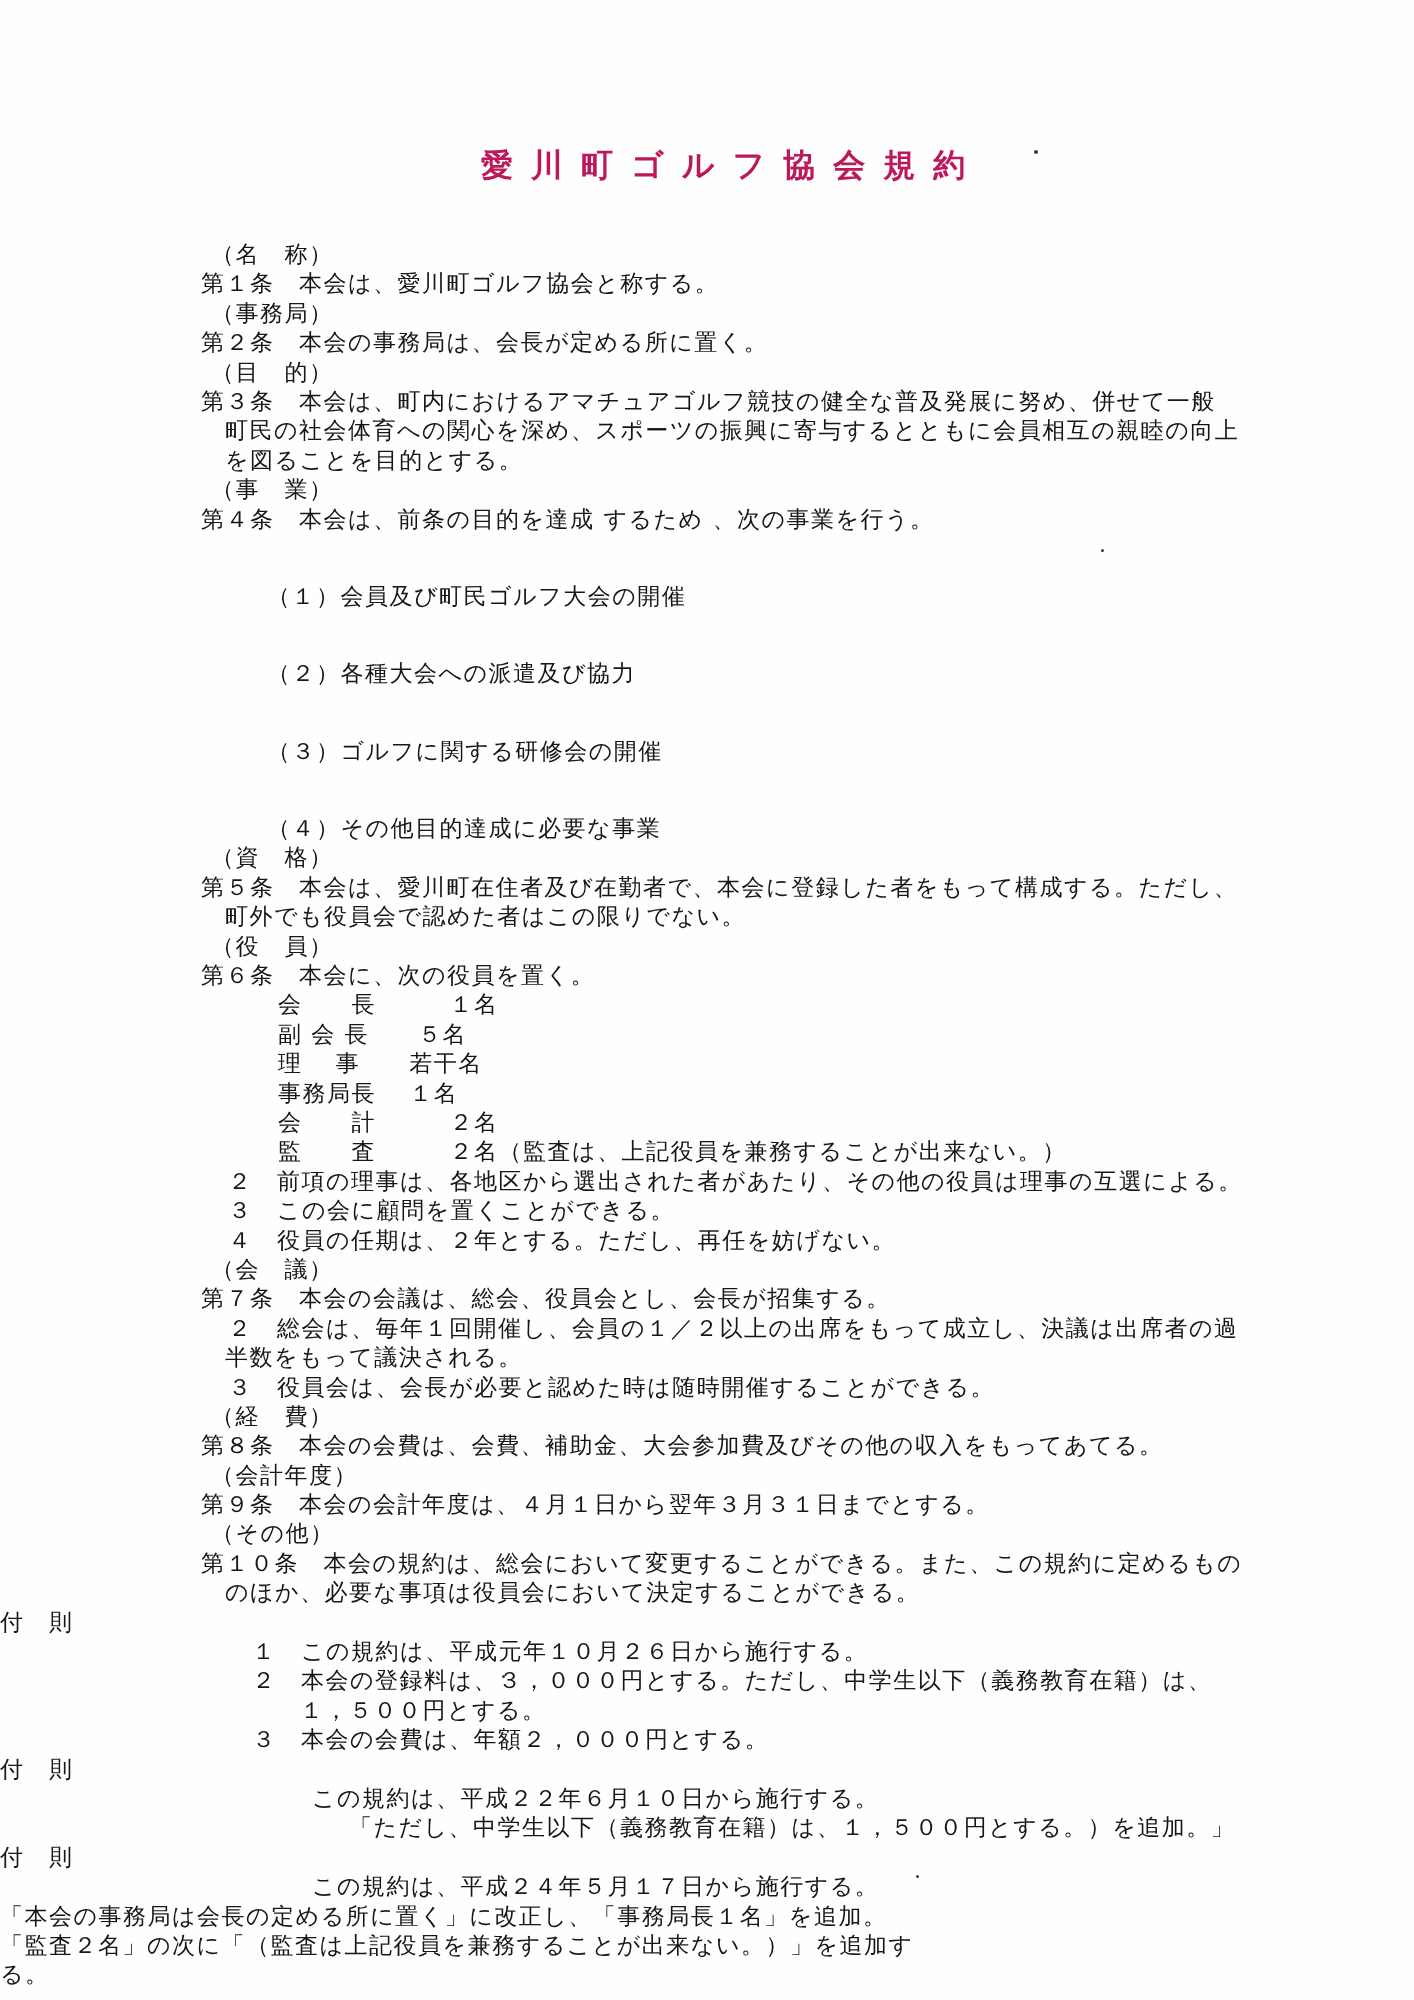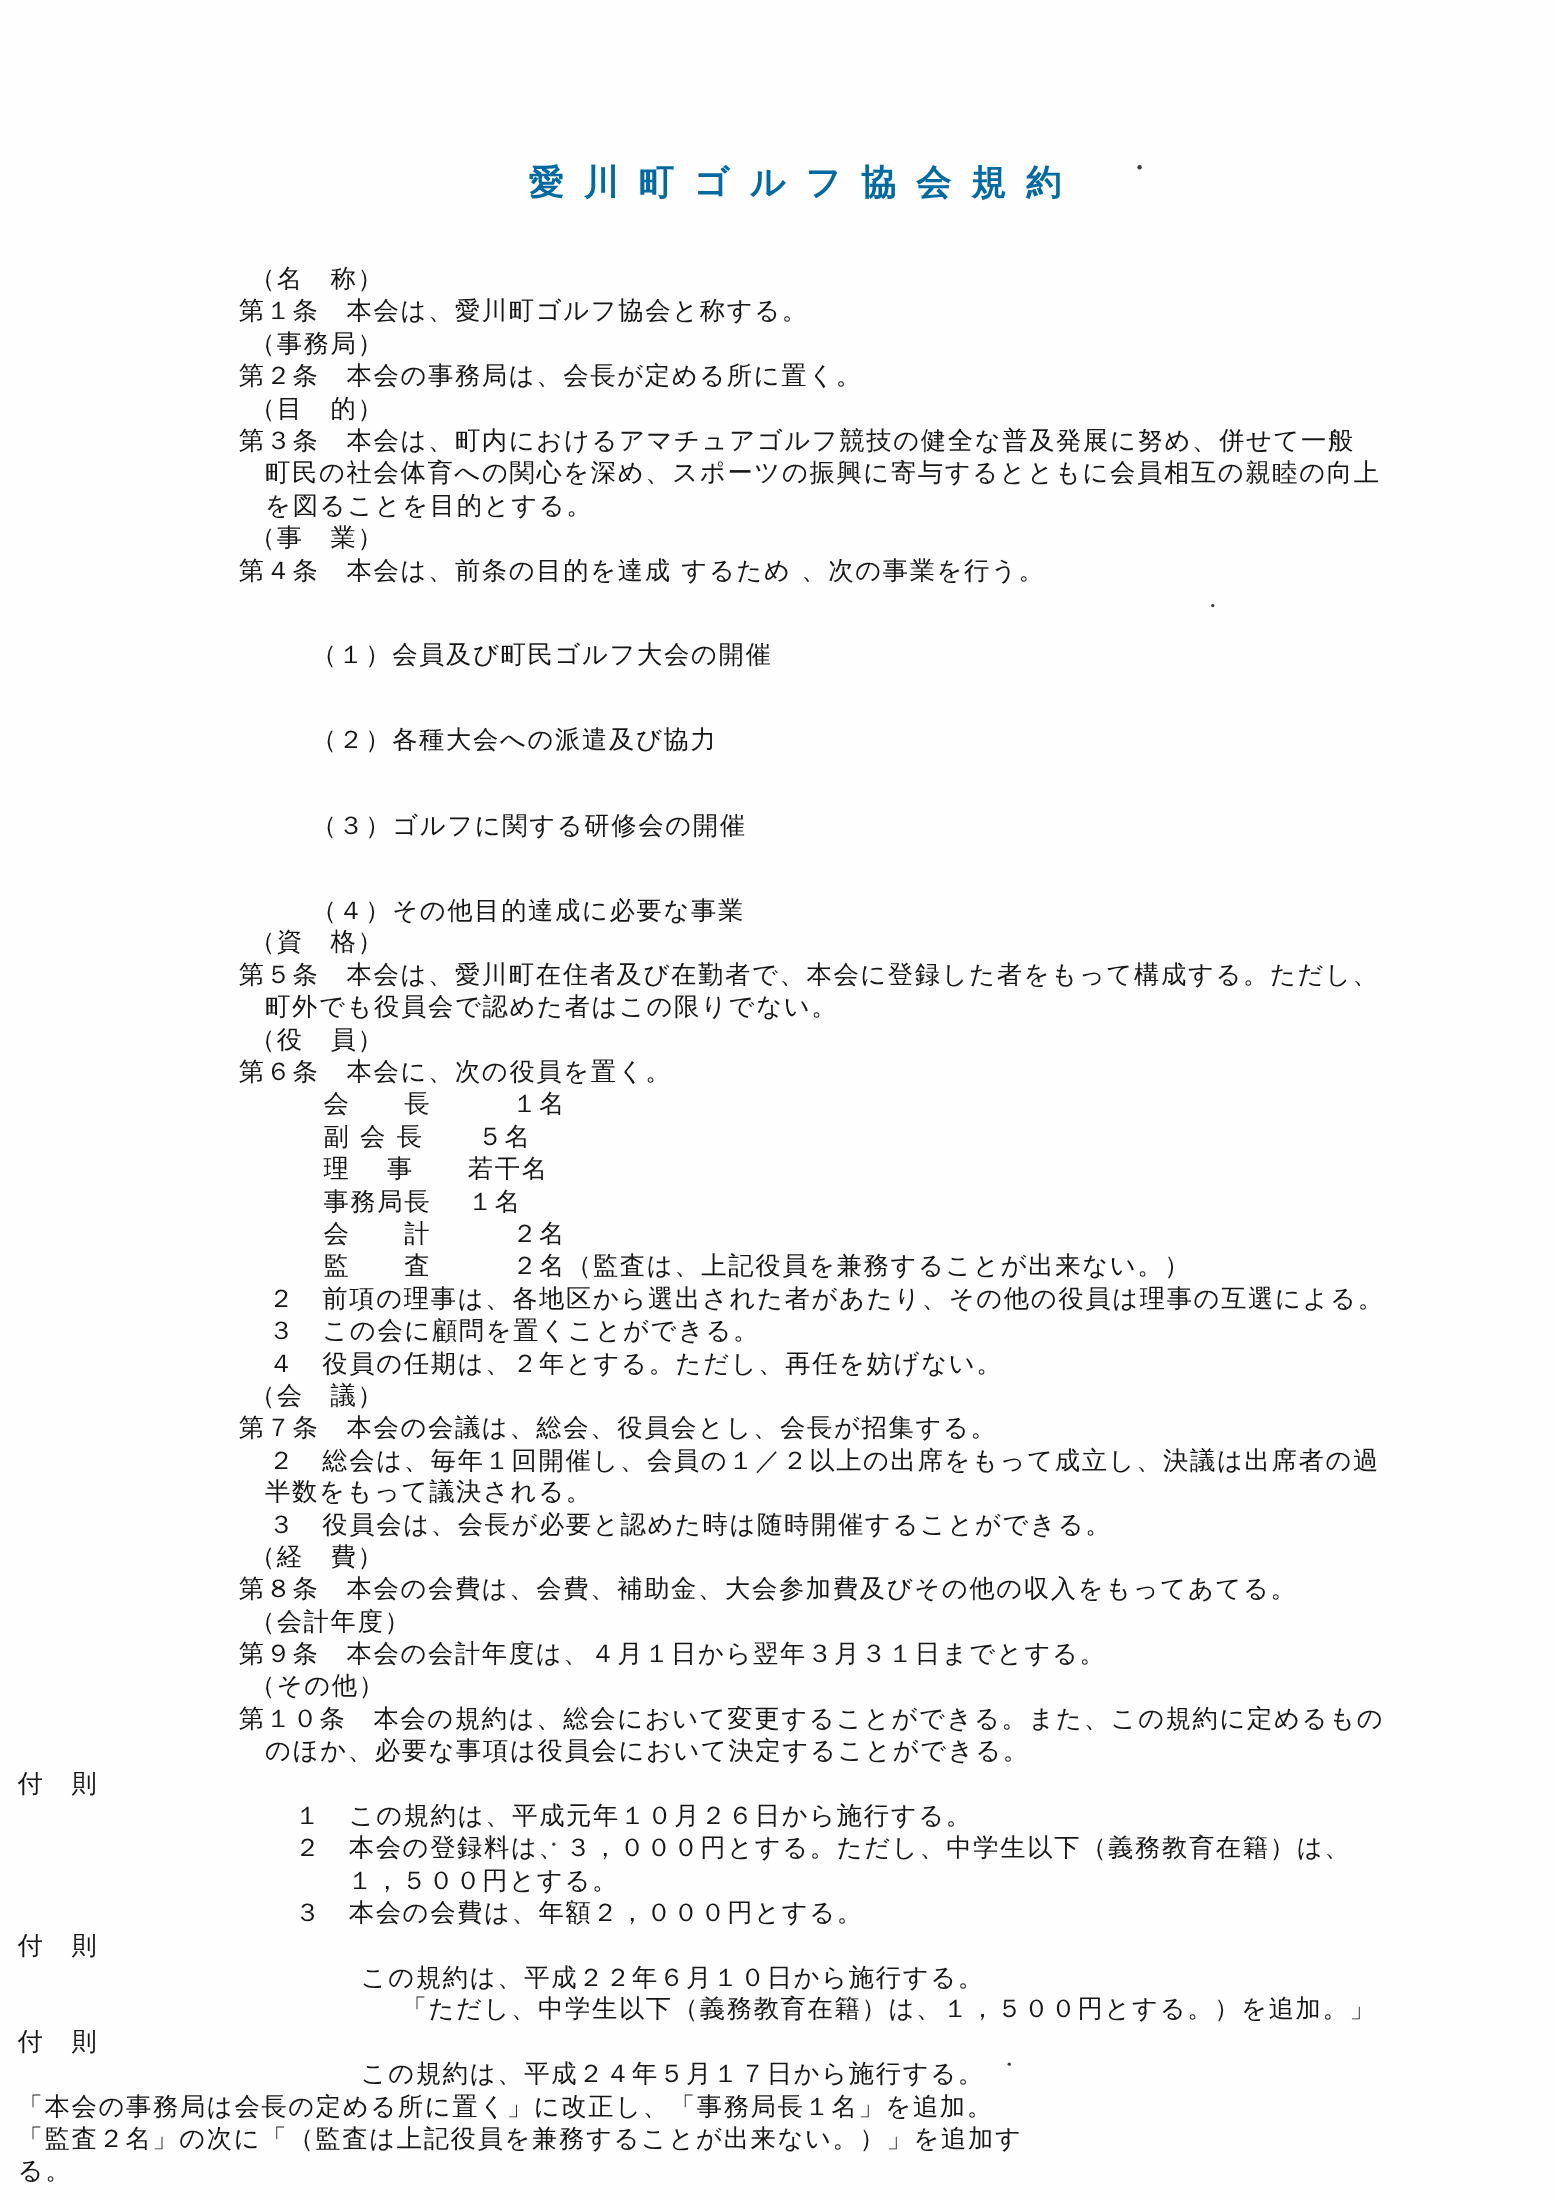--- a/index.html
+++ b/index.html
@@ -19,25 +19,25 @@
   }
   .doc-title {
     position: absolute;
     left: 481px;
     top: 146px;
     font-size: 32px;
     line-height: 38px;
     font-weight: 700;
     letter-spacing: 18px;
     white-space: pre;
-    color: #0369a1;
+    color: #be185d;
   }
   .doc-body {
     position: absolute;
-    left: 16px;
+    left: 0;
     top: 240px;
     width: 1282px;
   }
   .line {
     height: 29.4px;
     line-height: 29.4px;
     font-size: 23px;
     font-weight: 500;
     white-space: pre;
     letter-spacing: 1.5px;

